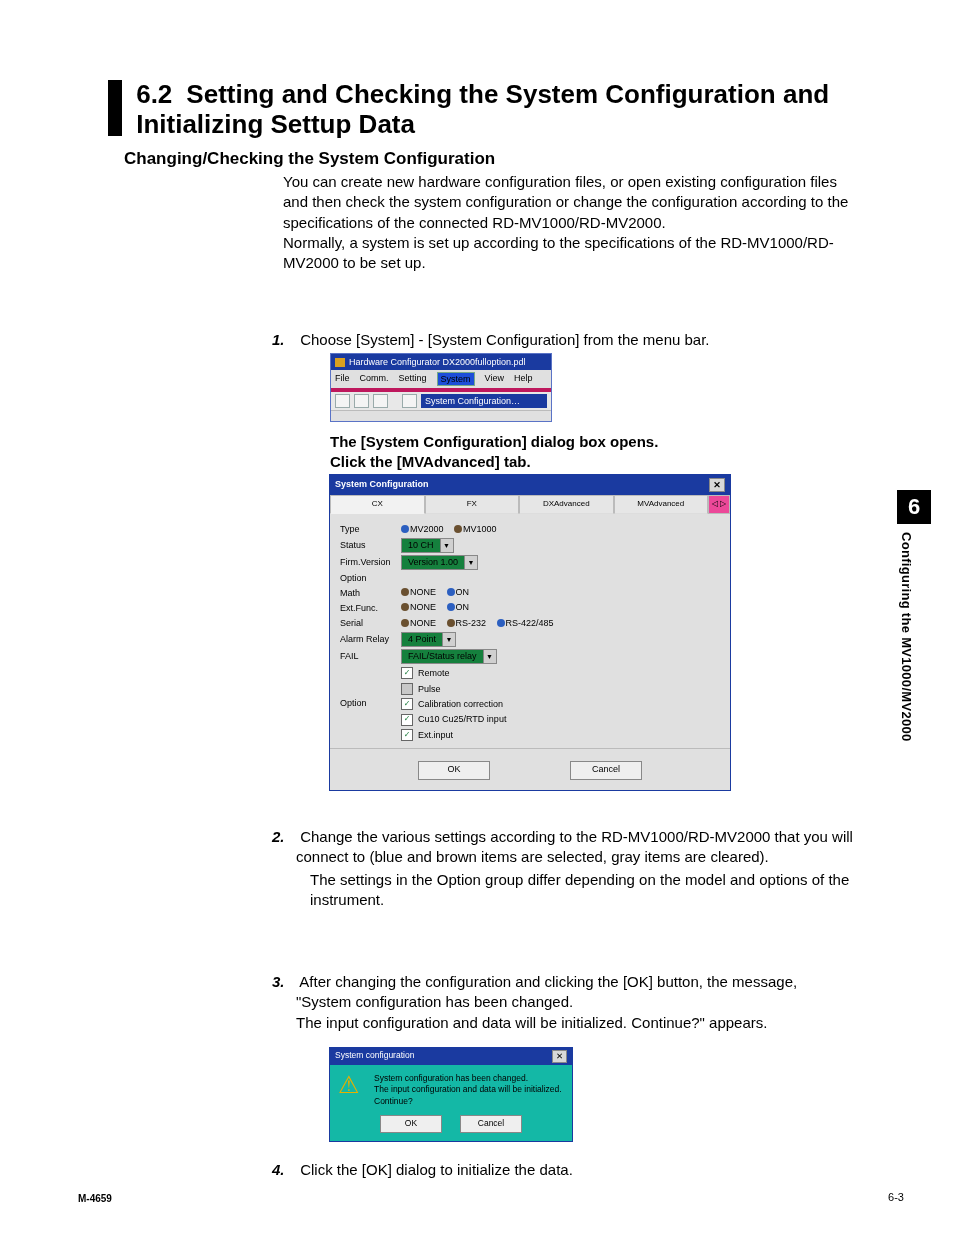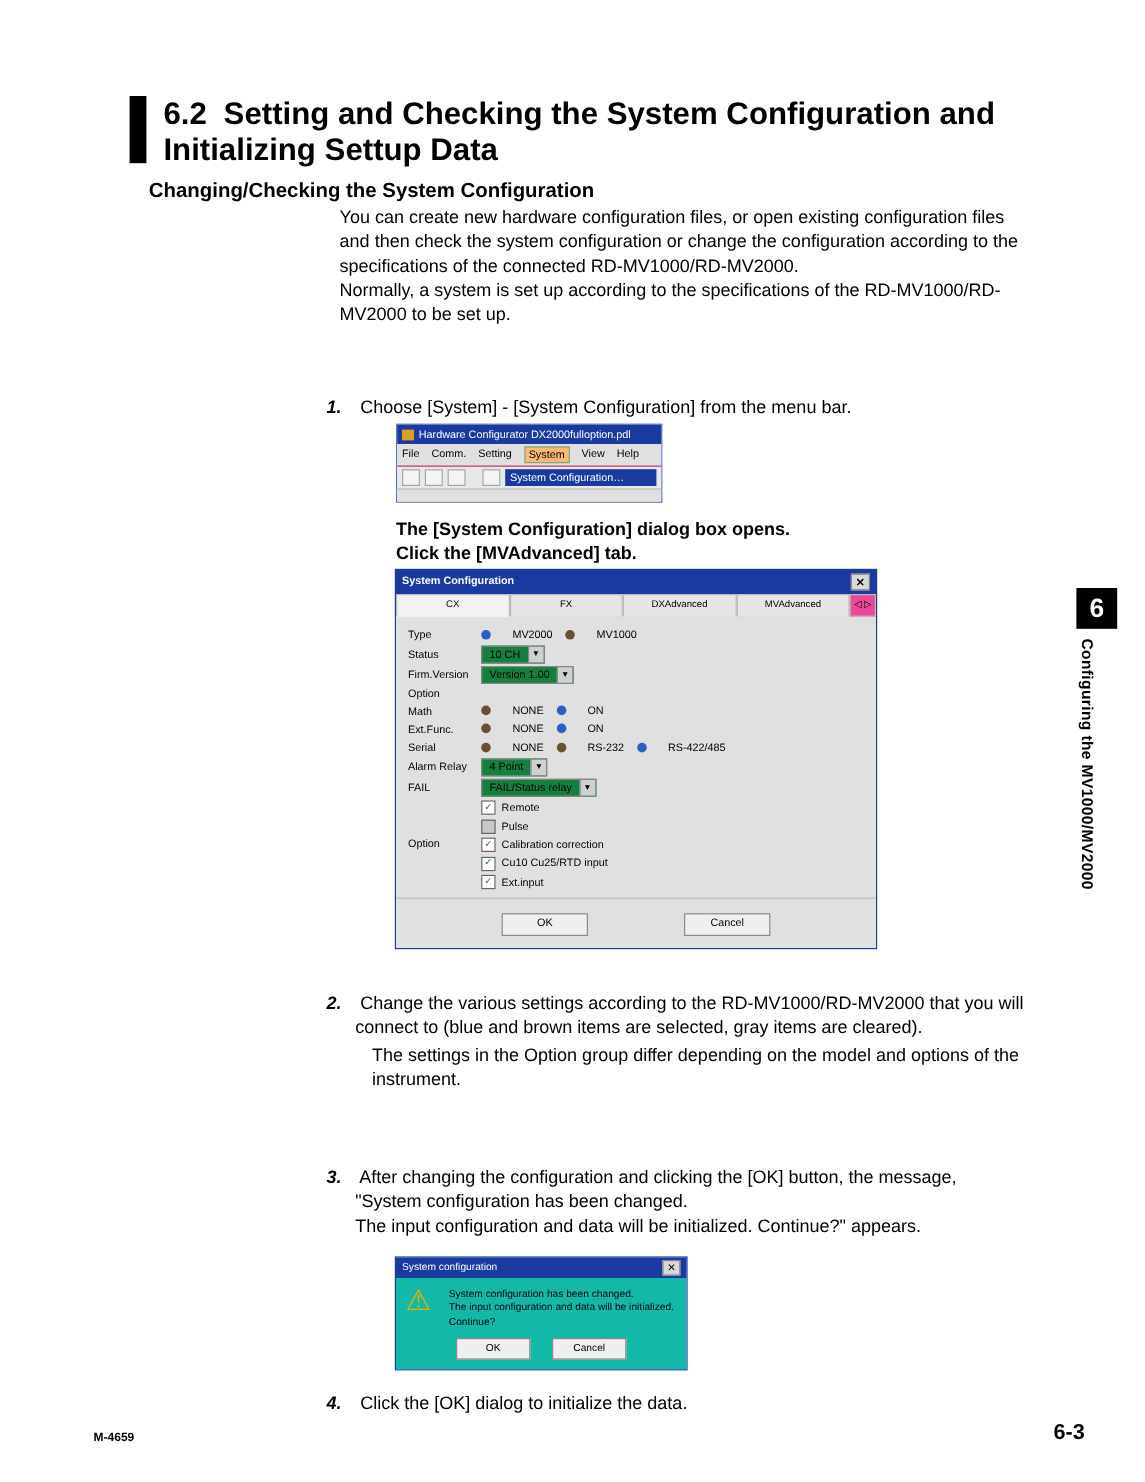--- a/index.html
+++ b/index.html
@@ -33,39 +33,39 @@
   .intro { position:absolute; left:283px; top:172px; width:580px; }
 
   
   .step { position:absolute; left:296px; width:560px; }
   .step .num { display:inline-block; width:24px; margin-left:-24px; font-weight:bold; font-style:italic; }
 
   
   .sc1 { position:absolute; left:330px; top:353px; width:220px; border:1px solid #5a73c6; font-size:9px; }
   .sc1 .titlebar { background:#1a3aa0; color:#fff; padding:2px 4px; display:flex; align-items:center; gap:4px; }
   .sc1 .titlebar .ic { width:10px; height:9px; background:#d9a020; display:inline-block; }
-  .sc1 .menubar { background:#e0e0e0; padding:2px 4px; display:flex; gap:10px; border-bottom:1px solid #be185d; }
-  .sc1 .menubar .m-sys { border:1px solid #7a8; background:#fdba74; padding:0 3px; }
+  .sc1 .menubar { background:#e0e0e0; padding:2px 4px; display:flex; gap:10px; border-bottom:4px solid #be185d; }
+  .sc1 .menubar .m-sys { border:1px solid #7a8; background:#1d4ed8; padding:0 3px; }
   .sc1 .toolbar { background:#e8e8e8; padding:2px 4px; display:flex; align-items:center; gap:4px; }
   .sc1 .toolbar .tbtn { width:13px; height:12px; border:1px solid #9aa; background:#f4f4f4; }
   .sc1 .toolbar .drop { flex:1; background:#1a3aa0; color:#fff; padding:1px 4px; }
   .sc1 .statusbar { height:10px; background:#e0e0e0; border-top:1px solid #bbb; }
 
   
   .sc2 { position:absolute; left:329px; top:474px; width:400px; font-size:9px; border:1px solid #1a3aa0; }
   .sc2 .titlebar { background:#1a3aa0; color:#fff; padding:3px 5px; font-weight:bold; display:flex; justify-content:space-between; }
   .sc2 .titlebar .xbtn { width:14px; height:12px; background:#d8d8d8; color:#000; text-align:center; line-height:12px; border:1px solid #888; font-size:9px; }
   .sc2 .tabs { display:flex; background:#ec4899; font-size:8px; }
   .sc2 .tabs .tab { flex:1; padding:3px 0; text-align:center; border:1px solid #bbb; border-bottom:1px solid #ddd; background:#e6e6e6; }
   .sc2 .tabs .tab.active { background:#f2f2f2; border-bottom:1px solid #f2f2f2; }
   .sc2 .tabs .nav { width:20px; display:flex; align-items:center; justify-content:center; border:1px solid #bbb; gap:2px; }
   .sc2 .body { background:#e0e0e0; padding:8px 10px 6px 10px; }
   .sc2 table { border-collapse:collapse; width:100%; }
   .sc2 td.label { width:60px; padding:1px 0; }
-  .sc2 .radio { display:inline-flex; align-items:center; gap:18px; margin-right:8px; }
+  .sc2 .radio { display:inline-flex; align-items:center; gap:1px; margin-right:8px; }
   .sc2 .radio .dot { width:8px; height:8px; border-radius:50%; background:#6a5030; display:inline-block; }
   .sc2 .radio.on .dot { background:#2c5fc0; }
   .sc2 .dd { display:inline-flex; border:1px solid #888; background:#15803d; height:13px; }
   .sc2 .dd .val { padding:0 6px; line-height:13px; }
   .sc2 .dd .ar { width:12px; background:#d0d0d0; border-left:1px solid #888; text-align:center; line-height:13px; font-size:7px; }
   .sc2 .chk { display:inline-flex; align-items:center; gap:5px; }
   .sc2 .chk .box { width:10px; height:10px; border:1px solid #666; background:#fff; display:inline-flex; align-items:center; justify-content:center; font-size:8px; color:#1a7a3a; }
   .sc2 .chk.off .box { background:#c8c8c8; color:transparent; }
   .sc2 .btns { display:flex; justify-content:center; gap:80px; padding:6px 0 4px 0; margin-top:6px; }
   .sc2 .btns .btn { width:70px; height:17px; background:#efefef; border:1px solid #888; text-align:center; line-height:15px; font-size:9px; }
@@ -77,21 +77,21 @@
   .sc3 .titlebar .xbtn { width:13px; height:11px; background:#d8d8d8; color:#000; text-align:center; line-height:11px; border:1px solid #888; }
   .sc3 .body { background:#14b8a6; padding:8px; }
   .sc3 .row1 { display:flex; gap:10px; align-items:flex-start; }
   .sc3 .warn { width:26px; height:24px; position:relative; }
   .sc3 .warn::before { content:"⚠"; font-size:24px; color:#e6b000; line-height:24px; }
   .sc3 .btns { display:flex; justify-content:center; gap:18px; margin-top:8px; }
   .sc3 .btns .btn { width:60px; height:16px; background:#efefef; border:1px solid #888; text-align:center; line-height:14px; }
 
   
   .footer-l { position:absolute; left:78px; bottom:30px; font-size:10px; font-weight:bold; }
-  .footer-r { position:absolute; right:50px; bottom:30px; font-size:18px; font-weight:bold; }
+  .footer-r { position:absolute; right:50px; bottom:30px; font-size:11px; font-weight:normal; }
 </style>
 </head>
 <body>
 
 <div class="page">
 
   <div class="sidetab">
     <div class="tabbox">6</div>
     <div class="tabtext">Configuring the MV1000/MV2000</div>
   </div>

